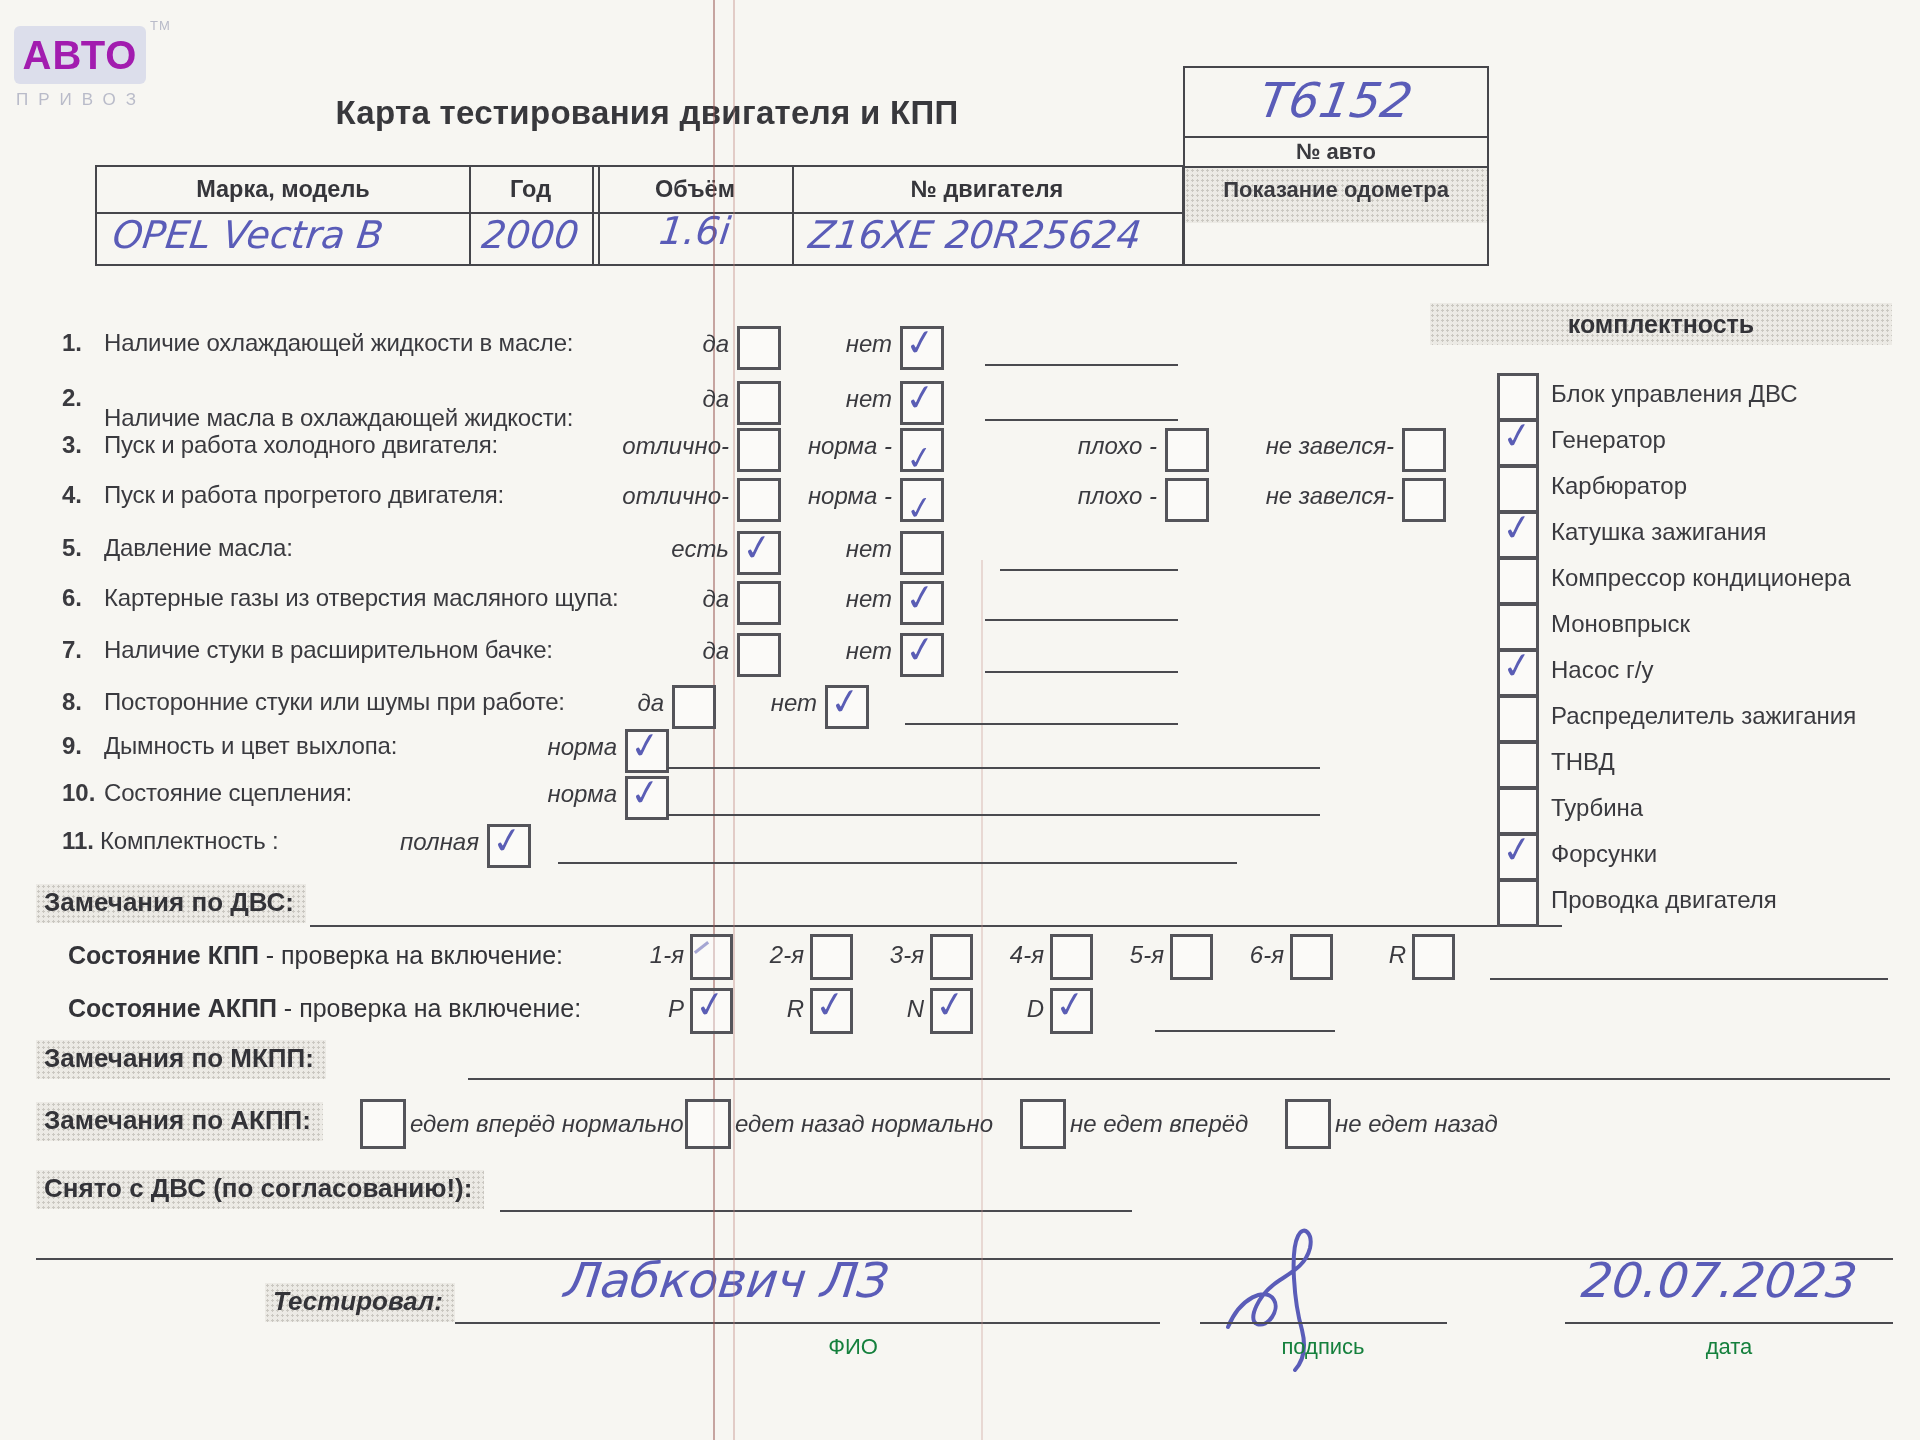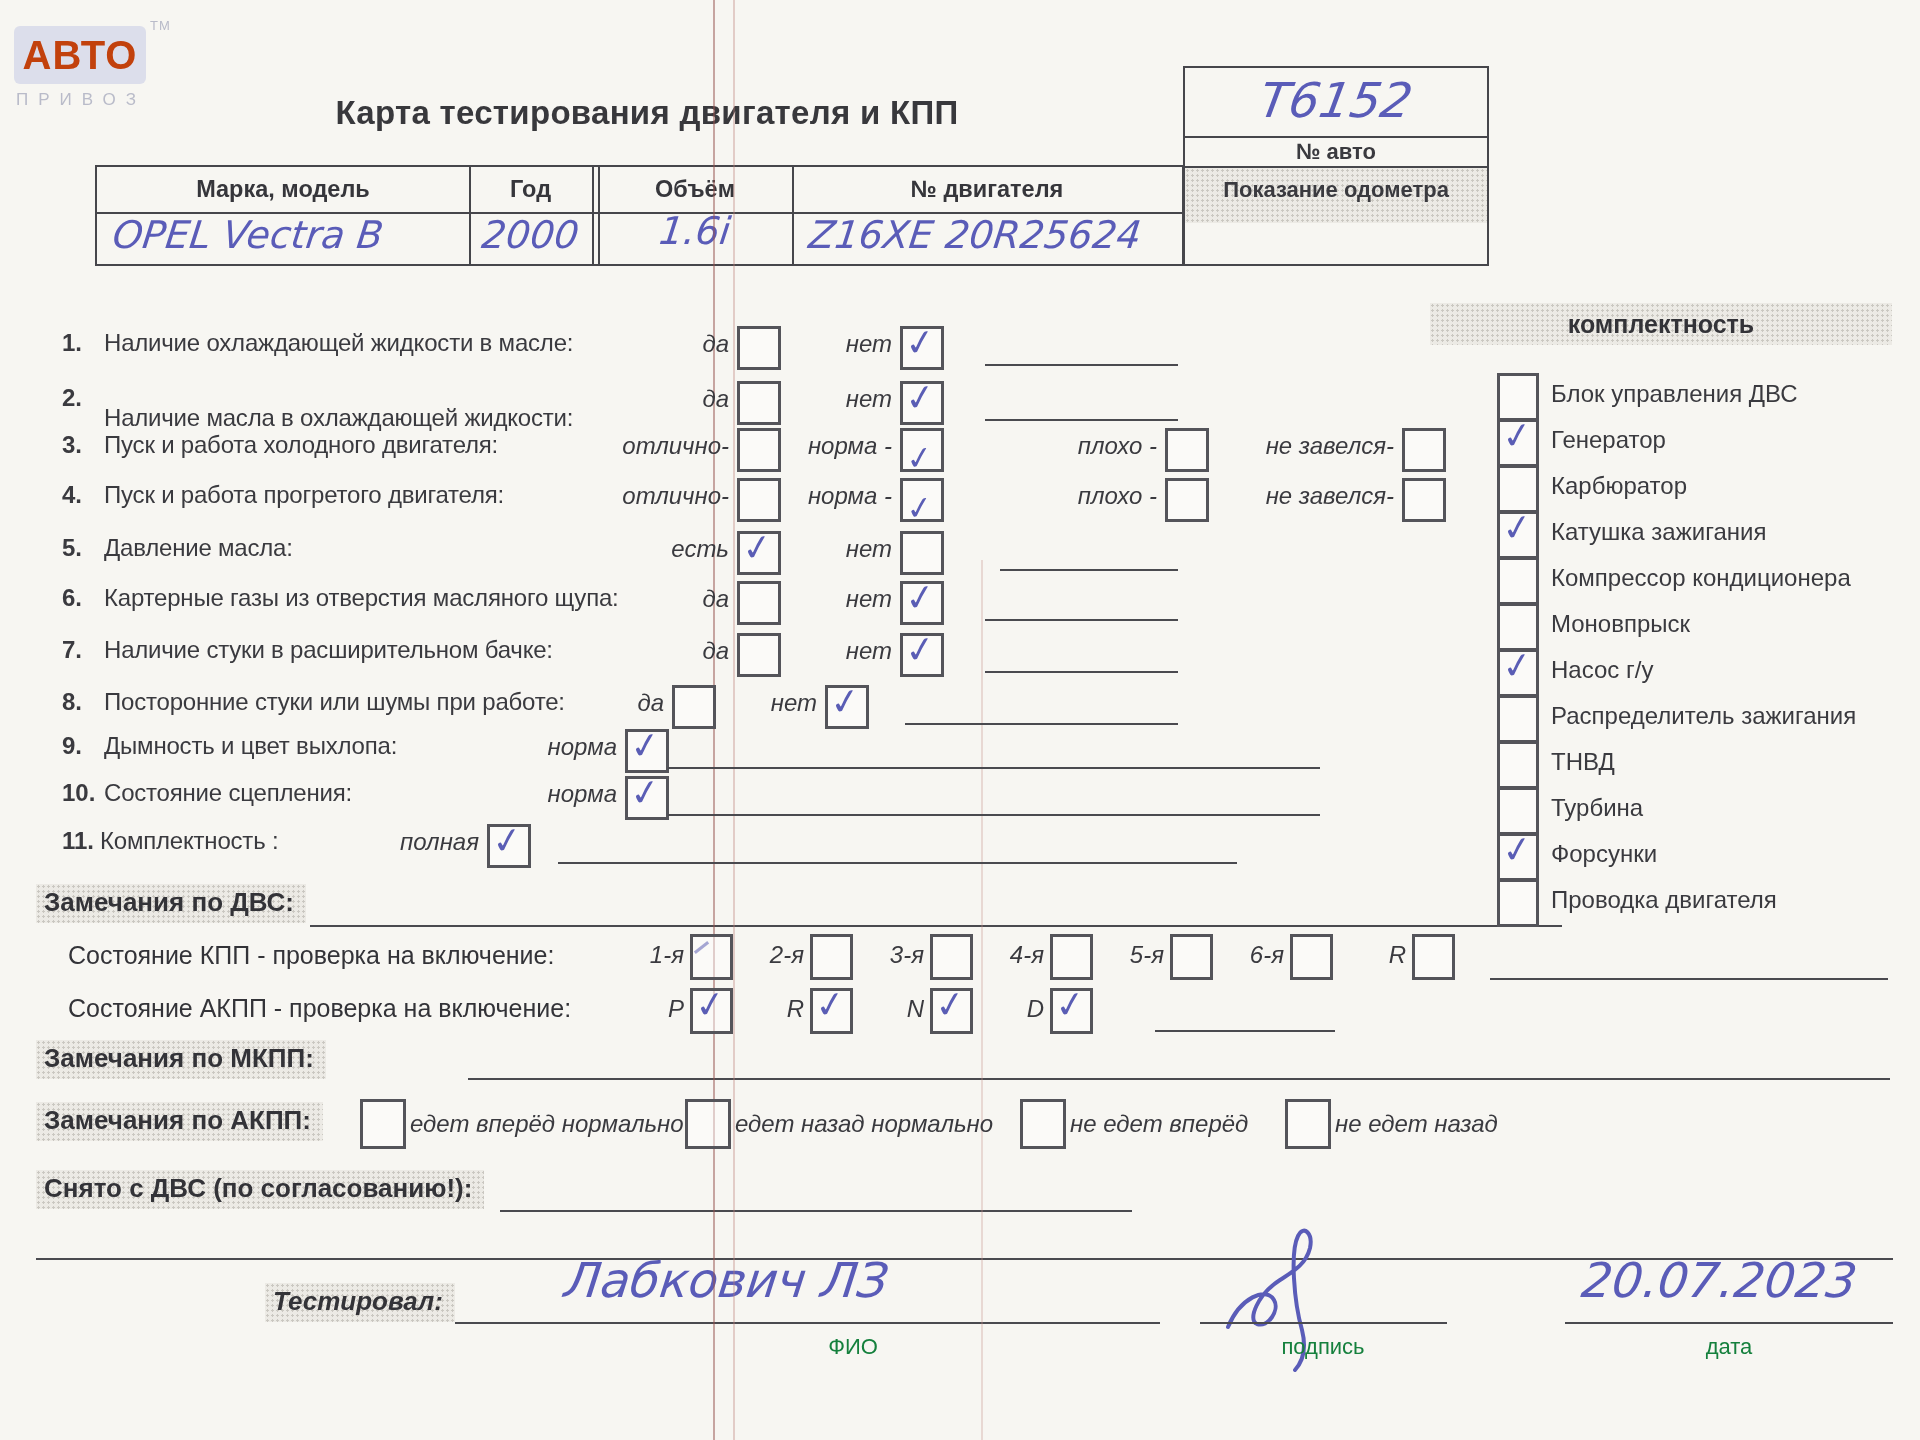--- a/index.html
+++ b/index.html
@@ -1,21 +1,21 @@
 <!DOCTYPE html>
 <html><head>
 <meta charset="utf-8">
 <style>
   html,body{margin:0;padding:0;background:#f7f6f2;}
   .page{position:relative;width:1920px;height:1440px;background:#f7f6f2;
         font-family:"Liberation Sans","DejaVu Sans",sans-serif;color:#3a3a3f;overflow:hidden;}
   .abs{position:absolute;}
   
   .logo-square{position:absolute;left:14px;top:26px;width:132px;height:58px;background:#dcdeeb;border-radius:6px;text-align:center;}
-  .logo-brand{display:block;line-height:58px;font-weight:bold;font-size:40px;color:#c2410c;letter-spacing:1px;}
+  .logo-brand{display:block;line-height:58px;font-weight:bold;font-size:40px;color:#a21caf;letter-spacing:1px;}
   .logo-tm{position:absolute;left:150px;top:18px;font-size:13px;color:#b9bbc9;letter-spacing:1px;}
   .logo-sub{position:absolute;left:16px;top:90px;width:160px;font-size:17px;letter-spacing:10px;color:#b9bbc9;}
   
   .title{position:absolute;left:247px;top:94px;width:800px;text-align:center;font-size:33px;font-weight:bold;color:#38383c;letter-spacing:.3px;}
   
   .vt{position:absolute;left:95px;top:165px;width:1085px;height:97px;border:2.5px solid #46464b;}
   .vl{position:absolute;top:0;bottom:0;width:0;border-left:2.5px solid #46464b;}
   .hl2{position:absolute;left:0;right:0;height:0;border-top:2.5px solid #46464b;}
   .vth{position:absolute;top:0;height:45px;line-height:45px;text-align:center;font-weight:bold;font-size:23.5px;color:#36363b;}
   
@@ -30,21 +30,21 @@
   .chk-low{top:8px;left:3px;font-size:32px;}
   .uline{position:absolute;border-top:2.5px solid #4a4a4f;height:0;}
   .item-num{font-size:24px;font-weight:bold;}
   .item-label{font-size:24px;letter-spacing:-0.2px;white-space:nowrap;}
   .opt-label{font-style:italic;font-size:24px;text-align:right;white-space:nowrap;}
   .eq-label{font-size:24px;white-space:nowrap;}
   .gear-label{font-style:italic;font-size:24px;text-align:right;}
   .sec{position:absolute;font-weight:bold;font-size:26px;padding:3px 12px 5px 8px;color:#333338;white-space:nowrap;}
   .tested{font-style:italic;}
   .kpp-label{position:absolute;font-size:25px;white-space:nowrap;color:#333338;}
-  .kpp-label b{font-weight:normal;}
+  .kpp-label b{font-weight:bold;}
   .caption{position:absolute;font-size:22px;text-align:center;color:#15803d;}
   
   .hw{position:absolute;font-family:"DejaVu Sans",sans-serif;font-style:italic;color:#5a5cb8;transform:skewX(-7deg);white-space:nowrap;}
   .vtv{font-size:38px;}
   .vbnum{font-size:48px;top:4px;left:0;width:100%;text-align:center;transform:skewX(-10deg);}
   .hw-big{font-size:48px;}
   .pen-mark{position:absolute;left:0;top:9px;width:17px;height:3px;background:rgba(94,97,180,.55);transform:rotate(-38deg);}
   .artifact{position:absolute;top:0;width:2px;height:1440px;}
 </style>
 </head>

